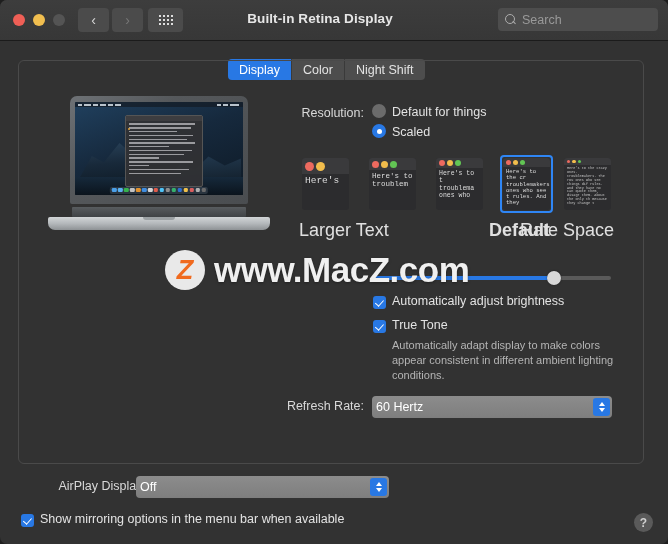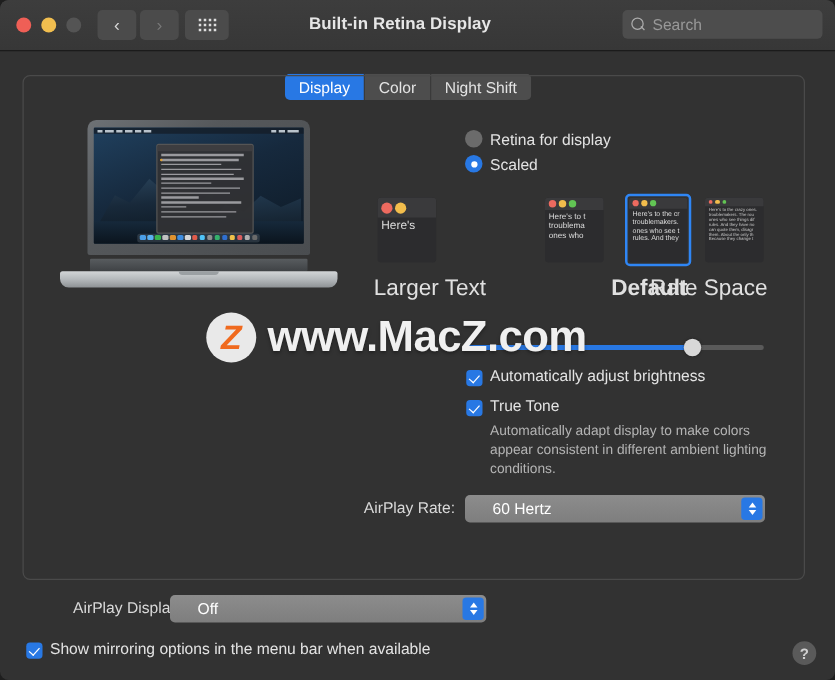--- a/index.html
+++ b/index.html
@@ -187,21 +187,21 @@
   #radio-default { left: 372px; top: 104px; }
   #radio-scaled  { left: 372px; top: 124px; }
   .radio-label { position: absolute; color: #e3e3e3; font-size: 12.5px; }
   #lbl-default-display { left: 392px; top: 105px; }
   #lbl-scaled { left: 392px; top: 125px; }
 
   
   #thumbs { position: absolute; left: 299px; top: 155px; width: 315px; height: 60px; }
   .thumb {
     position: absolute; top: 0; width: 53px; height: 58px;
-    border-radius: 4px; padding: 3px;
+    border-radius: 4px; padding: 3px; font-family: Liberation Mono, monospace;
   }
   .thumb.sel { border: 2px solid #2f86f5; padding: 1px; }
   .thumb-win {
     width: 100%; height: 100%;
     background: #2c2c2e; border-radius: 3px; overflow: hidden;
     display: flex; flex-direction: column;
   }
   .thumb-bar { background: #3a3a3c; display: flex; align-items: center; gap: 2px; padding: 0 3px; flex: none; }
   .thumb-bar i { border-radius: 50%; display: block; flex: none; }
   .thumb-body { flex: 1; padding: 2px 3px; overflow: hidden; color: #dcdcdc; line-height: 1.12; }
@@ -264,21 +264,21 @@
     position: absolute; left: 392px; top: 338px; width: 230px;
     color: #b4b4b4; font-size: 11px; line-height: 1.35;
   }
 
   
   #lbl-refresh { left: 200px; top: 399px; width: 164px; }
   .popup {
     position: absolute; height: 22px;
     background: linear-gradient(#8c8c8c, #7e7e7e);
     border-radius: 4px; display: flex; align-items: center;
-    color: #fff; font-size: 12.5px; padding-left: 22px;
+    color: #fff; font-size: 12.5px; padding-left: 4px;
   }
   .popup-arrows {
     position: absolute; right: 2px; top: 2px;
     width: 17px; height: 18px; background: #2878e4;
     border-radius: 3px;
     display: flex; flex-direction: column; align-items: center; justify-content: center; gap: 2px;
   }
   .popup-arrows span {
     display: block; width: 0; height: 0;
     border-left: 3.5px solid transparent; border-right: 3.5px solid transparent;
@@ -421,35 +421,46 @@
             <i style="background:#d95d5d"></i>
           <i style="background:#b0b0b0"></i>
             <i style="background:#6a6a6a"></i>
         </div>
       </div>
     </div>
     <div id="mb-keyboard"></div>
     <div id="mb-base"></div>
   </div>
 
+  <div class="row-label" id="lbl-resolution">Resolution:</div>
   <div class="radio off" id="radio-default"></div>
-  <div class="radio-label" id="lbl-default-display">Retina for display</div>
+  <div class="radio-label" id="lbl-default-display">Default for things</div>
   <div class="radio on" id="radio-scaled"></div>
   <div class="radio-label" id="lbl-scaled">Scaled</div>
 
   <div id="thumbs">
     <div class="thumb" id="thumb-0">
       <div class="thumb-win">
         <div class="thumb-bar">
             <i class="dot-r"></i>
             <i class="dot-y"></i>
           </div>
         <div class="thumb-body">Here's</div>
       </div>
     </div>
+    <div class="thumb" id="thumb-1">
+      <div class="thumb-win">
+        <div class="thumb-bar">
+            <i class="dot-r"></i>
+            <i class="dot-y"></i>
+            <i class="dot-g"></i>
+          </div>
+        <div class="thumb-body">Here's to troublem</div>
+      </div>
+    </div>
     <div class="thumb" id="thumb-2">
       <div class="thumb-win">
         <div class="thumb-bar">
             <i class="dot-r"></i>
             <i class="dot-y"></i>
             <i class="dot-g"></i>
           </div>
         <div class="thumb-body">Here's to t troublema ones who</div>
       </div>
     </div>
@@ -485,21 +496,21 @@
     <div id="slider-knob"></div>
   </div>
 
   <div class="cbox" id="cb-autobright"></div>
   <div class="cbox-label" id="lbl-autobright">Automatically adjust brightness</div>
 
   <div class="cbox" id="cb-truetone"></div>
   <div class="cbox-label" id="lbl-truetone">True Tone</div>
   <div id="truetone-desc">Automatically adapt display to make colors appear consistent in different ambient lighting conditions.</div>
 
-  <div class="row-label" id="lbl-refresh">AirPlay Rate:</div>
+  <div class="row-label" id="lbl-refresh">Refresh Rate:</div>
   <div class="popup" id="popup-refresh">
     <span>60 Hertz</span>
     <span class="popup-arrows">
       <span class="up"></span>
         <span class="down"></span>
     </span>
   </div>
 
   <div class="row-label" id="lbl-airplay">AirPlay Display:</div>
   <div class="popup" id="popup-airplay">

